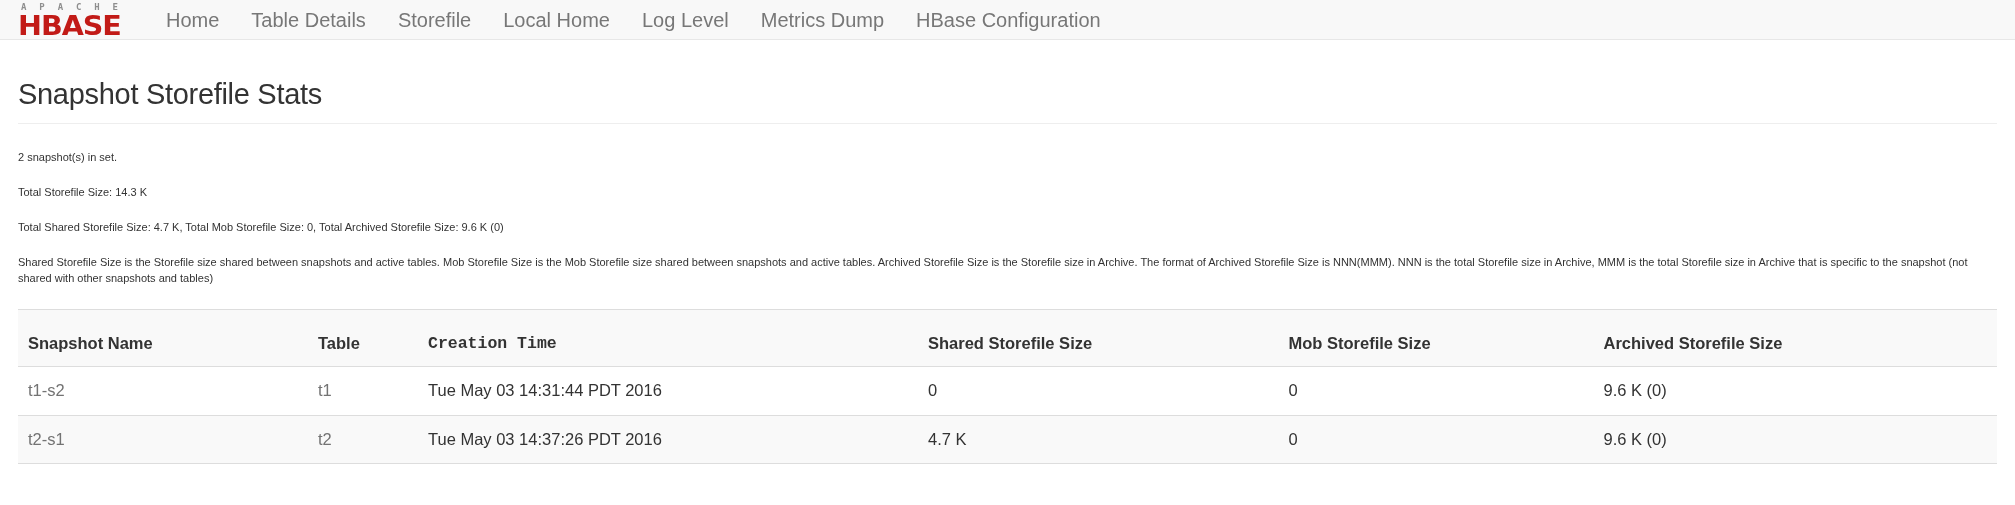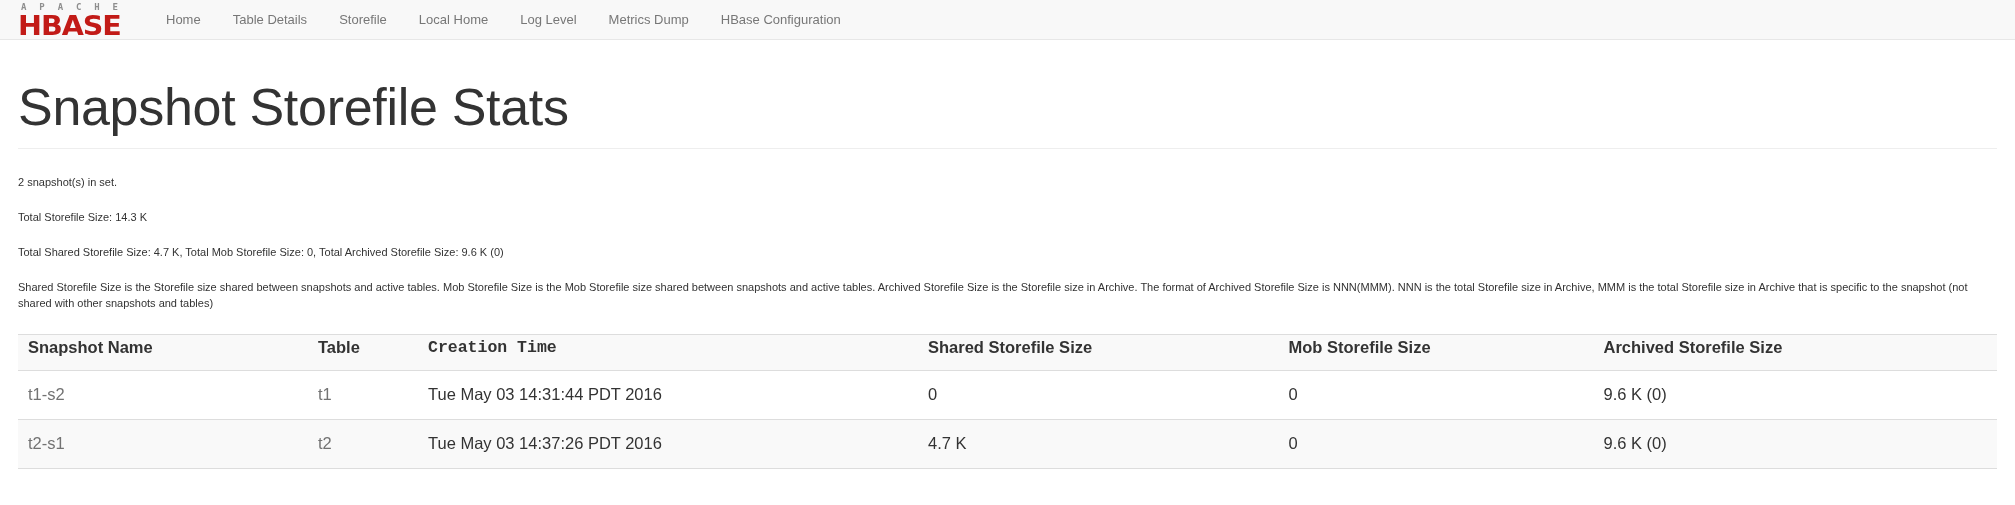--- a/index.html
+++ b/index.html
@@ -67,37 +67,37 @@
     display: flex;
     align-items: stretch;
     margin-left: 20px;
   }
   .nav-links a {
     display: flex;
     align-items: center;
     padding: 0 16px;
     color: #777777;
     text-decoration: none;
-    font-size: 13px;
+    font-size: 20px;
     line-height: 1;
     white-space: nowrap;
   }
 
   
   .container {
     padding: 0 18px;
   }
 
   .page-header {
     padding-bottom: 12px;
     margin: 39px 0 26px 0;
     border-bottom: 1px solid #eeeeee;
   }
   .page-header h1 {
-    font-size: 52px;
+    font-size: 29px;
     font-weight: normal;
     line-height: 1.1;
     margin: 0;
     color: #333333;
     letter-spacing: -0.3px;
   }
 
   p.info {
     margin: 0 0 19px 0;
     font-size: 11px;
@@ -112,21 +112,21 @@
   table.stats {
     width: 100%;
     border-collapse: collapse;
     margin-top: 4px;
   }
   table.stats thead th {
     text-align: left;
     font-weight: bold;
     font-size: 16.5px;
     color: #333333;
-    padding: 1px 10px 11px 10px;
+    padding: 22px 10px 11px 10px;
     background: #f9f9f9;
     border-top: 1px solid #dddddd;
     border-bottom: 1px solid #dddddd;
     white-space: nowrap;
   }
   table.stats tbody td {
     padding: 12px 10px 12px 10px;
     font-size: 16.5px;
     color: #333333;
     border-bottom: 1px solid #dddddd;

